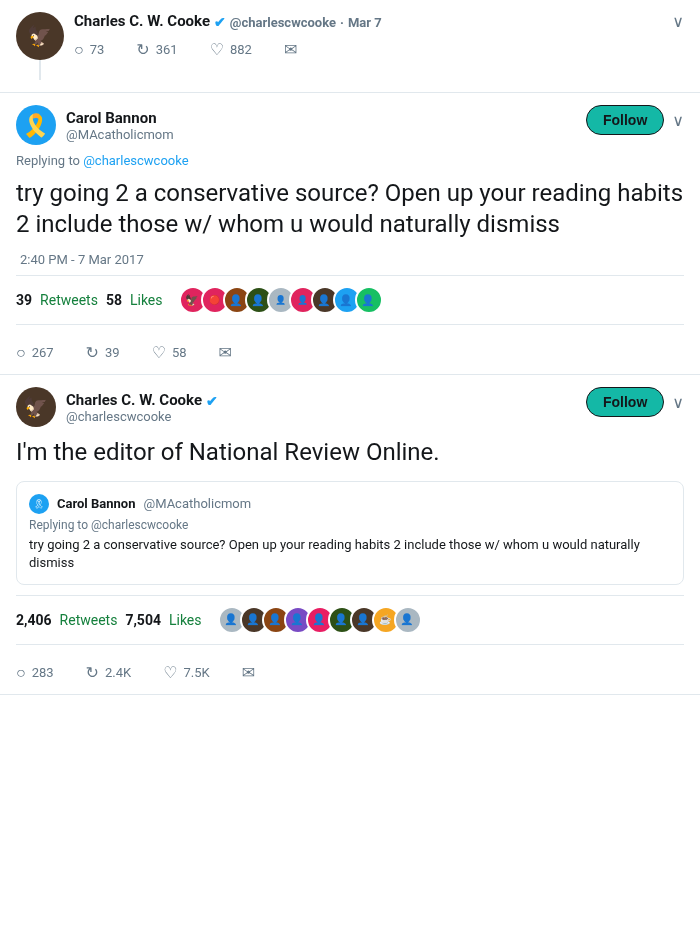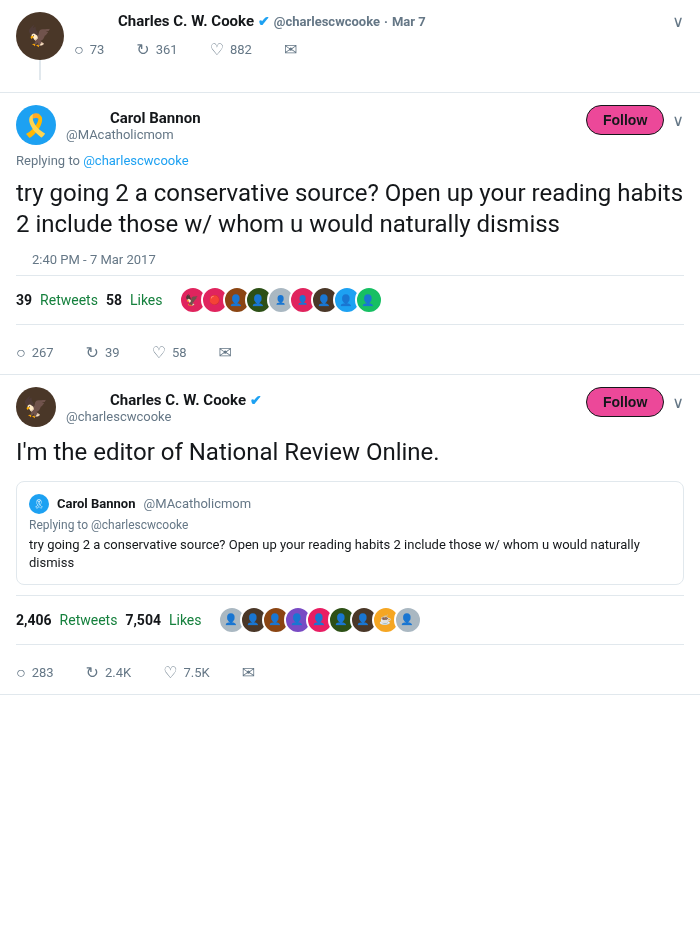--- a/index.html
+++ b/index.html
@@ -52,23 +52,22 @@
       align-items: center;
       justify-content: center;
       font-size: 16px;
     }
 
     .user-info .display-name {
       font-weight: 700;
       font-size: 15px;
       color: #14171a;
       display: flex;
-      align-items: center;
+      align-items: flex-end;
       gap: 4px;
-      margin-left: 44px;
     }
 
     .verified-badge {
       color: #1da1f2;
       font-size: 14px;
     }
 
     .user-info .username {
       color: #657786;
       font-size: 13px;
@@ -89,21 +88,21 @@
     .tweet-text-large {
       font-size: 24px;
       line-height: 1.3;
       color: #14171a;
       margin: 10px 0 12px 0;
     }
 
     .tweet-timestamp {
       color: #657786;
       font-size: 13px;
-      margin: 8px 16px;
+      margin: 8px 4px;
     }
 
     .tweet-stats {
       display: flex;
       align-items: center;
       gap: 8px;
       padding: 10px 0;
       border-top: 1px solid #e1e8ed;
       border-bottom: 1px solid #e1e8ed;
       margin: 8px 0;
@@ -161,21 +160,21 @@
       font-size: 16px;
       color: #657786;
     }
 
     .follow-btn {
       border: 1px solid #14171a;
       border-radius: 999px;
       padding: 6px 16px;
       font-size: 14px;
       font-weight: 700;
-      background: #ec4899;
+      background: #14b8a6;
       color: #14171a;
       cursor: pointer;
       white-space: nowrap;
     }
 
     .header-right {
       display: flex;
       align-items: center;
       gap: 8px;
     }

